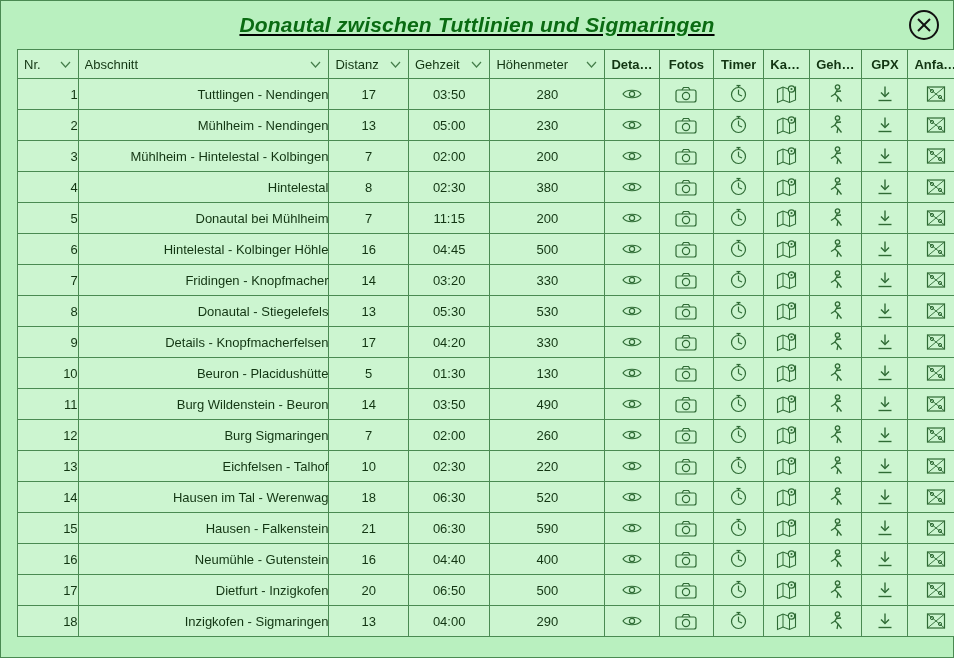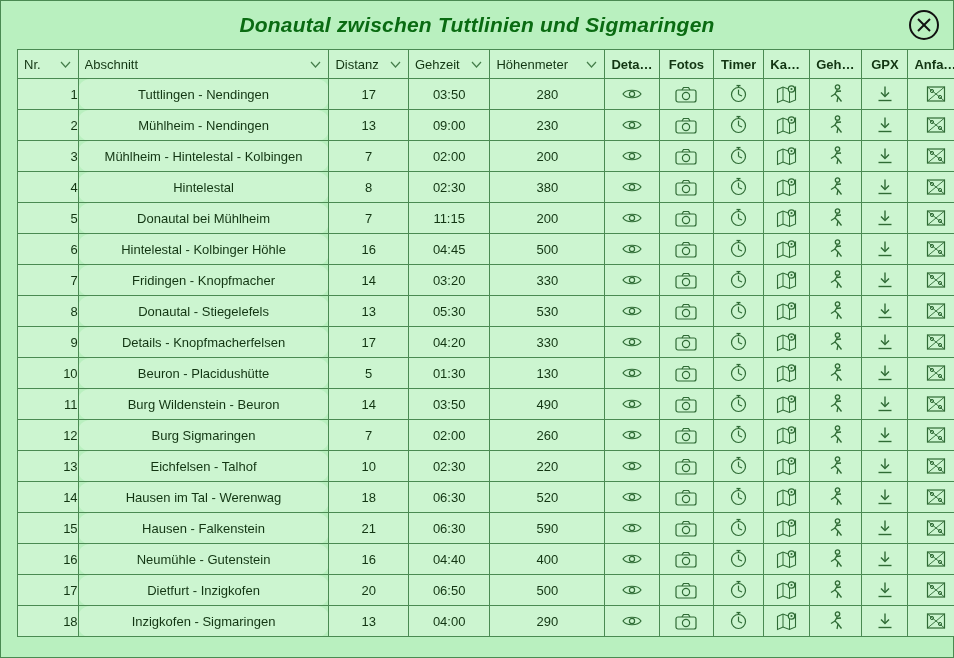--- a/index.html
+++ b/index.html
@@ -20,20 +20,21 @@
     background: #b9f0bf;
     border: 1px solid #4a8a52;
     position: relative;
   }
   .titlebar {
     height: 48px;
     display: flex;
     align-items: center;
     justify-content: center;
     position: relative;
+    text-decoration: underline;
   }
   .title {
     font-size: 21px;
     font-weight: bold;
     font-style: italic;
     color: #0a6b12;
     letter-spacing: 0.2px;
   }
   .close-btn {
     position: absolute;
@@ -86,23 +87,22 @@
     height: 13px;
     flex: 0 0 auto;
     margin-left: 4px;
     opacity: 0.85;
   }
   td.num {
     text-align: right;
     padding-right: 7px;
   }
   td.txt {
-    text-align: center;
+    text-align: right;
     padding-left: 7px;
-    border-radius: 12px;
   }
   td.ctr {
     text-align: center;
   }
   td.icon-cell {
     text-align: center;
     vertical-align: middle;
   }
   .icon-btn {
     display: inline-flex;
@@ -308,21 +308,21 @@
                 <path d="M18.5 2 L1.5 16" fill="none" stroke="#2f6b35" stroke-width="0.9"></path>
                 <circle cx="6" cy="6" r="1.6" fill="none" stroke="#2f6b35" stroke-width="1"></circle>
                 <circle cx="14" cy="12" r="1.6" fill="none" stroke="#2f6b35" stroke-width="1"></circle>
               </svg>
             </span></td>
         </tr>
         <tr>
           <td class="num">2</td>
           <td class="txt">Mühlheim - Nendingen</td>
           <td class="ctr">13</td>
-          <td class="ctr">09:00</td>
+          <td class="ctr">05:00</td>
           <td class="ctr">230</td>
           <td class="icon-cell"><span class="icon-btn">
               <svg width="20" height="14" viewBox="0 0 20 14">
                 <path d="M1 7 C4 2, 16 2, 19 7 C16 12, 4 12, 1 7 Z" fill="none" stroke="#2f6b35" stroke-width="1.2"></path>
                 <circle cx="10" cy="7" r="2.6" fill="none" stroke="#2f6b35" stroke-width="1.2"></circle>
               </svg>
             </span></td>
           <td class="icon-cell"><span class="icon-btn">
               <svg width="22" height="17" viewBox="0 0 22 17">
                 <rect x="1" y="4" width="20" height="12" rx="2" fill="none" stroke="#2f6b35" stroke-width="1.2"></rect>

